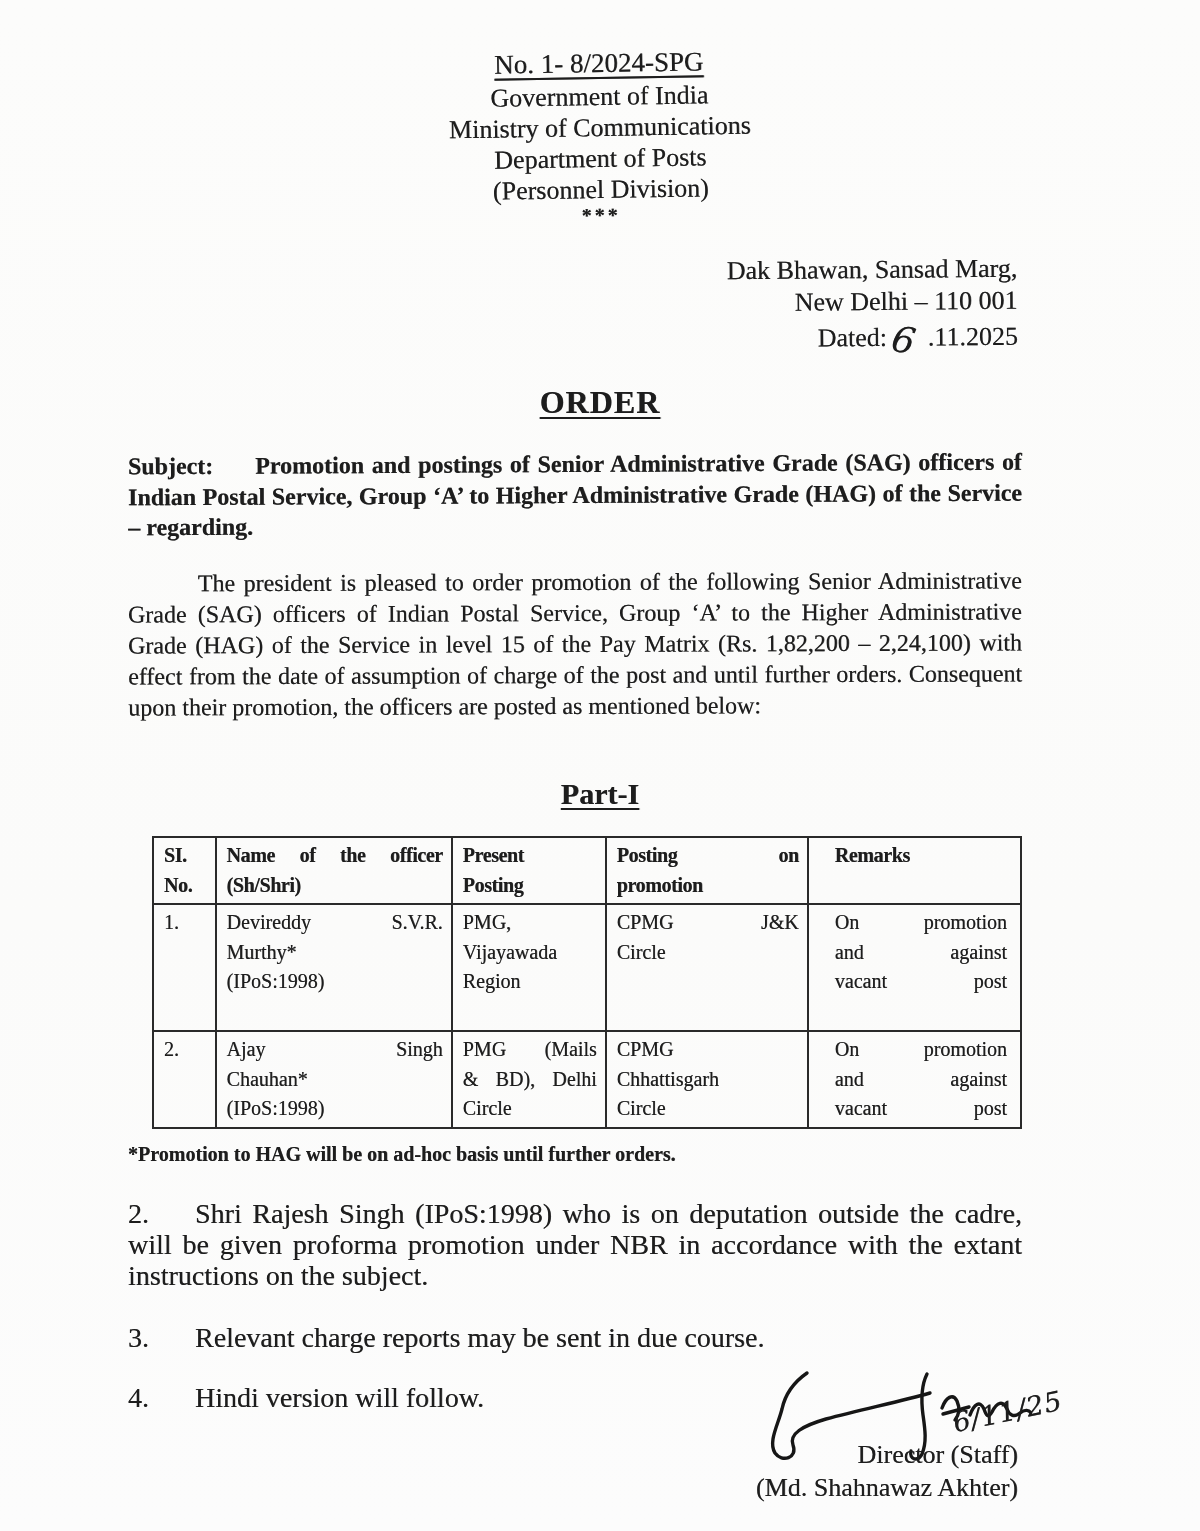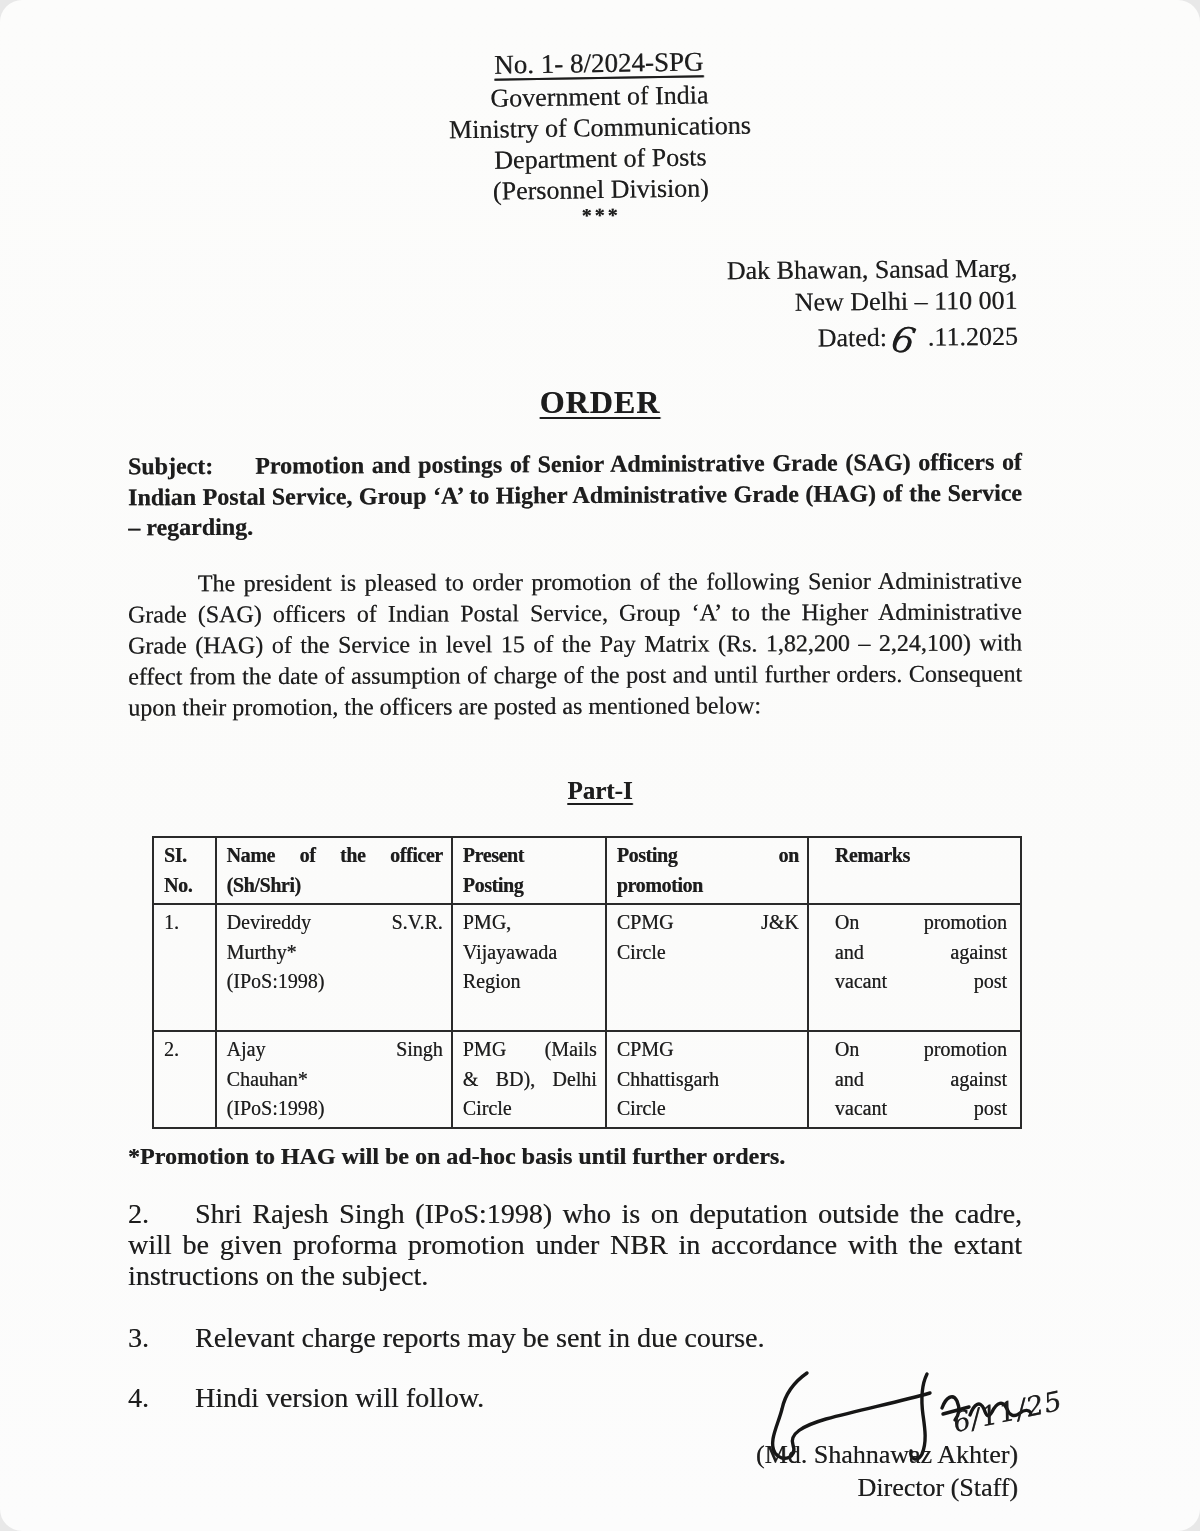--- a/index.html
+++ b/index.html
@@ -3,21 +3,20 @@
 <meta charset="utf-8">
 <style>
   * { margin:0; padding:0; box-sizing:border-box; }
   html,body { background:#e8e8e8; }
   .page {
     position:relative; width:1200px; height:1531px; margin:0 auto;
     background:linear-gradient(180deg,#fcfcfb 0%,#fbfbfa 60%,#fcfcfc 100%);
     font-family:"Liberation Serif", serif;
     color:#1d1d1d; overflow:hidden;
     text-shadow:0.35px 0 0 rgba(25,25,25,0.65);
-    border-radius:22px;
   }
   
   .letterhead { position:absolute; top:48px; left:0; width:100%; text-align:center;
                 font-size:26px; line-height:31px; transform:rotate(-0.9deg); }
   .refno { display:inline-block; font-size:27px; text-decoration:underline;
            text-underline-offset:5px; text-decoration-thickness:2px; margin-bottom:2px; }
   .stars { font-size:20px; font-weight:bold; letter-spacing:3px; line-height:20px; }
   
   .addr { position:absolute; top:254px; right:182px; text-align:right;
           font-size:26px; line-height:32px; transform:rotate(-0.5deg); }
@@ -29,38 +28,38 @@
   .order-hd span { text-decoration:underline; text-underline-offset:4px; text-decoration-thickness:2px; letter-spacing:1px; }
   
   .subject { position:absolute; top:449px; left:128px; width:894px; font-weight:bold;
              font-size:24px; line-height:30.5px; text-align:justify; transform:rotate(-0.3deg); }
   .sub-tab { display:inline-block; width:42px; }
   
   .bodypara { position:absolute; top:567px; left:128px; width:894px; font-size:24px;
               line-height:31px; text-align:justify; text-indent:70px; transform:rotate(-0.2deg); }
   
   .part-hd { position:absolute; top:777px; left:0; width:100%; text-align:center;
-             font-size:25px; font-weight:bold; }
+             font-size:30px; font-weight:bold; }
   .part-hd span { text-decoration:underline; text-underline-offset:4px; text-decoration-thickness:2px; }
   
   .tbl { position:absolute; top:836px; left:152px; width:870px; border-collapse:collapse;
          font-size:20px; }
   .tbl th, .tbl td { border:2px solid #2a2a2a; vertical-align:top; padding:3px 8px 3px 10px;
                      line-height:29.5px; white-space:pre-line;
                      text-align:justify; text-align-last:justify; }
   .tbl th { font-weight:bold; letter-spacing:-0.4px; }
   .tbl .c-sl { width:64px; }  .tbl .c-name { width:248px;margin-top:48px; } .tbl .c-present { width:158px; }
   .tbl .c-promo { width:210px; } .tbl .c-rem { width:222px; padding-left:26px; padding-right:13px; }
   .tbl td.num { text-align:left; text-align-last:auto; }
   .tbl thead tr { height:62px; }
   .tbl .row1 { height:127px; }
   .tbl .row2 { height:90px; }
   
   .footnote { position:absolute; top:1143px; left:128px; width:894px; font-weight:bold;
-              font-size:24px; }
+              font-size:20px; }
   
   .npara { position:absolute; left:128px; width:894px; font-size:28px; line-height:31px;
            text-align:justify; }
   .p-tab { display:inline-block; width:46px; }
   #p2 { top:1198px; } #p3 { top:1322px; } #p4 { top:1382px; }
   
   .sig-svg { position:absolute; left:722px; top:1368px; }
   .sig-date { position:absolute; left:952px; top:1396px; font-size:27px; font-style:italic;
               font-family:"DejaVu Serif", serif; transform:rotate(-12deg); letter-spacing:1px; }
   .sig-block { position:absolute; right:182px; top:1438px; text-align:right;
@@ -158,17 +157,17 @@
       <path d="M85,5 C72,14 63,27 60,41 C56,57 46,74 53,85 C60,95 76,90 71,77 C67,66 80,58 104,51 C142,41 180,33 208,25"></path>
       <path d="M205,6 C200,16 199,32 201,47 C203,61 205,74 200,86 C196,94 187,92 189,83"></path>
       <path d="M220,40 C224,29 231,25 235,33 C238,40 237,47 233,52"></path>
       <path d="M221,46 L247,39"></path>
       <path d="M248,47 C252,36 258,32 262,41 C264,47 266,51 270,44 C275,34 281,32 285,41 C287,47 292,50 298,45 C303,41 307,42 309,45"></path>
     </g>
   </svg>
   <div class="sig-date">6/11/25</div>
 
   <div class="sig-block">
+    <div>Director (Staff)</div>
     <div>(Md. Shahnawaz Akhter)</div>
-    <div>Director (Staff)</div>
   </div>
 
 </div>
 
 </body></html>

